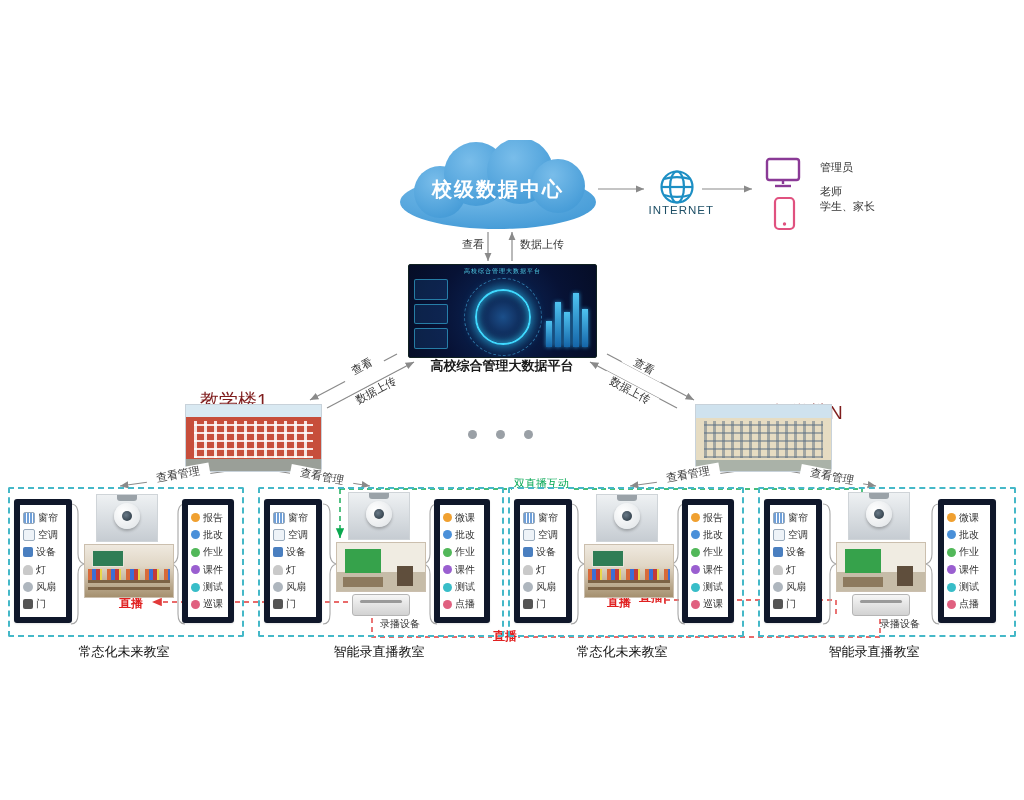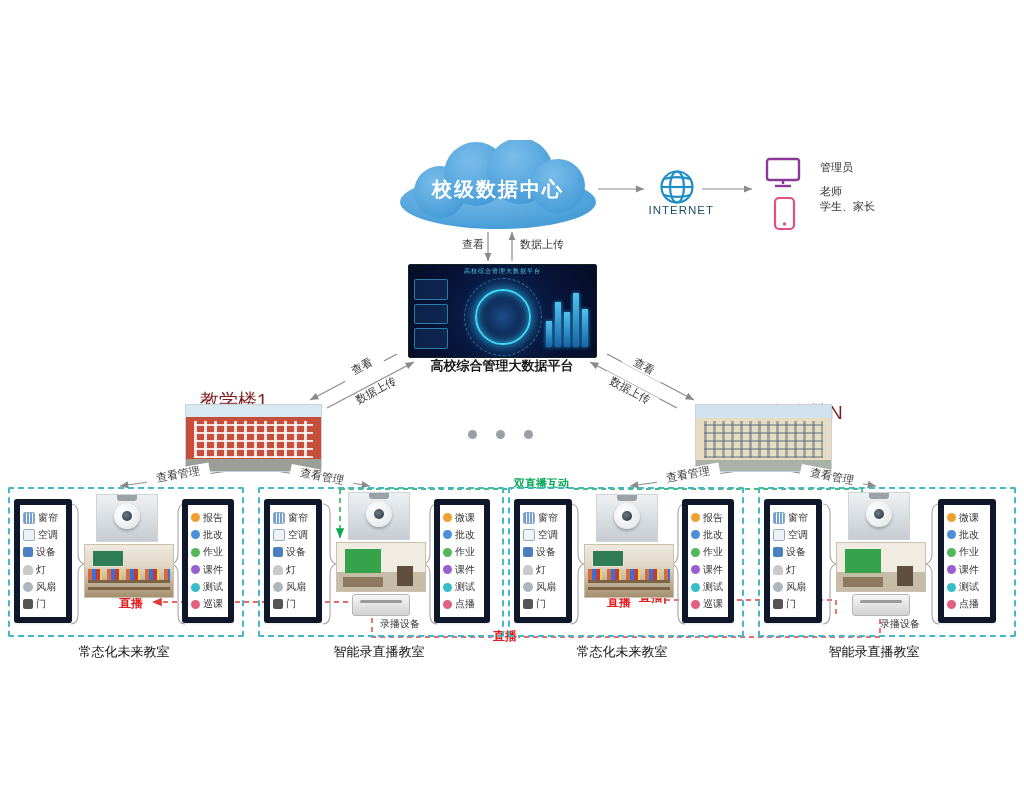--- a/index.html
+++ b/index.html
@@ -4,21 +4,21 @@
 <style>
   html,body{margin:0;padding:0}
   #canvas{position:relative;width:1024px;height:800px;background:#fff;overflow:hidden;
           font-family:"Liberation Sans","DejaVu Sans",sans-serif;color:#222}
   .abs{position:absolute}
   svg{display:block}
   .lk{position:absolute;font-size:11px;color:#333;white-space:nowrap;background:#fff;
       padding:0 2px;line-height:13px;text-align:center}
   .red-lk{position:absolute;font-size:12px;font-weight:bold;color:#e02020;background:#fff;
       padding:0 1px;white-space:nowrap}
-  .green-lk{position:absolute;font-size:11px;font-weight:bold;color:#00a651;background:#fff;
+  .green-lk{position:absolute;font-size:11px;font-weight:normal;color:#00a651;background:#fff;
       padding:0 2px;white-space:nowrap}
   .caption{position:absolute;font-size:13px;font-weight:normal;color:#111;text-align:center;white-space:nowrap}
   .blabel{position:absolute;font-size:19px;color:#7f1d1d;white-space:nowrap}
   .group-box{position:absolute;border:2px dashed #45b8c8;border-radius:2px}
   .panel{position:absolute;background:#fff;border:6px solid #0f172a;border-radius:3px;
          box-shadow:0 1px 2px rgba(0,0,0,.10);padding:4px 3px;display:flex;flex-direction:column;
          justify-content:space-between;box-sizing:border-box}
   .row{display:flex;align-items:center;gap:3px;height:17px}
   .mini-label{font-size:10px;color:#333;white-space:nowrap}
   .dev-row .mini-icon{width:10px;height:10px;border-radius:2px;flex:0 0 auto;background:#7aa7d8}

